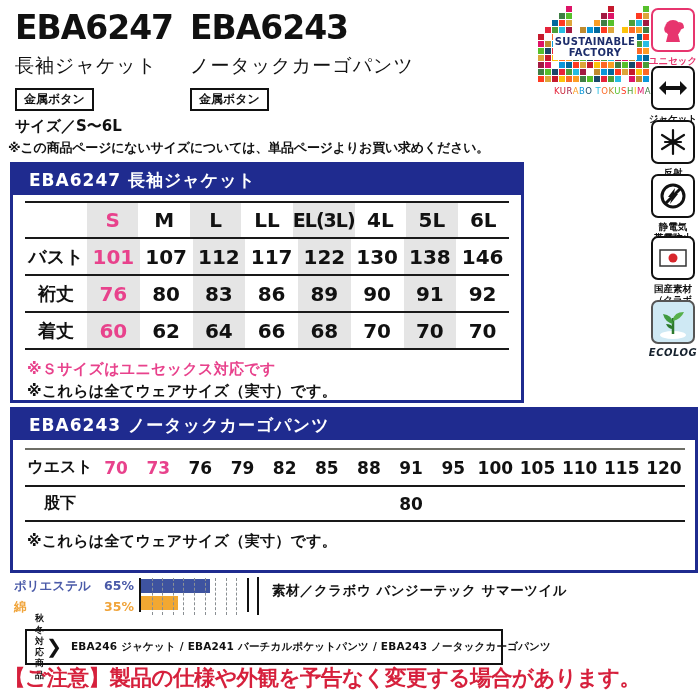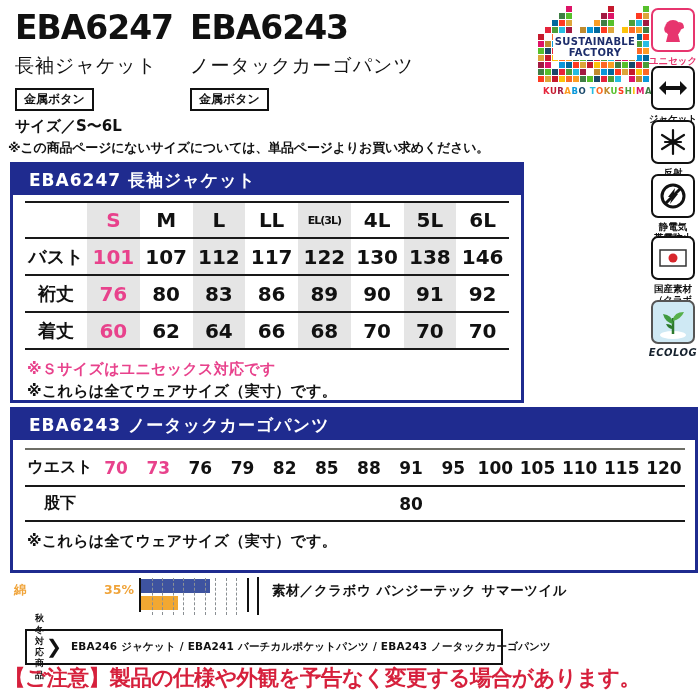--- a/index.html
+++ b/index.html
@@ -18,22 +18,22 @@
 
   
   .logo{position:absolute;left:538px;top:6px;width:114px;height:94px;}
   .mosaic{position:absolute;left:0;top:0;display:grid;grid-template-columns:repeat(16,6px);
           grid-auto-rows:6px;gap:1px;}
   .mosaic div{width:6px;height:6px;}
   .logo-text-box{position:absolute;left:15px;top:27px;width:84px;height:27px;background:#fff;
                  display:flex;flex-direction:column;align-items:center;justify-content:center;z-index:2;}
   .logo-line1{font-size:10px;font-weight:bold;color:#1d2d6b;letter-spacing:.3px;line-height:1.1;}
   .logo-line2{font-size:10px;font-weight:bold;color:#1d2d6b;letter-spacing:.3px;line-height:1.1;}
-  .logo-bottom{position:absolute;left:0;top:80px;width:114px;text-align:right;
-               font-size:8.5px;font-weight:bold;letter-spacing:.5px;white-space:nowrap;}
+  .logo-bottom{position:absolute;left:16px;top:80px;width:114px;text-align:left;
+               font-size:8.5px;font-weight:normal;letter-spacing:.5px;white-space:nowrap;}
 
   
   .sidebar{position:absolute;left:646px;top:8px;width:54px;}
   .feat{position:absolute;left:0;width:54px;display:flex;flex-direction:column;align-items:center;}
   .feat .box{width:40px;height:40px;border:2.5px solid #111;border-radius:7px;background:#fff;
              display:flex;align-items:center;justify-content:center;}
   .feat .lbl{margin-top:3px;font-size:9.5px;line-height:1.2;text-align:center;font-weight:600;white-space:pre-line;}
   .feat.unisex .box{border-color:#e7356e;}
   .feat.unisex .lbl{color:#e7356e;}
   .feat.ecolog .box{border-color:#555;background:#cfe9f4;overflow:hidden;}
@@ -50,21 +50,21 @@
   .pants-box{left:10px;top:407px;width:682px;height:160px;}
 
   .jt-body{padding:6px 12px 0 12px;}
   .jt-row{display:grid;grid-template-columns:62px repeat(8,1fr);align-items:stretch;
           height:35px;border-bottom:2px solid #191919;}
   .jt-row.head{border-top:2px solid #191919;height:34px;}
   .jt-row .cell{display:flex;align-items:center;justify-content:center;
                 font-size:20px;font-weight:600;}
   .jt-row .rowlbl{font-size:18px;font-weight:600;}
   .jt-row .shade{background:#e5e5e5;}
-  .jt-row.head .cell:nth-child(6){font-size:11px;letter-spacing:-1px;}
+  .jt-row.head .cell:nth-child(6){font-size:19px;letter-spacing:-1px;}
   .pink{color:#e8428c !important;}
 
   .notes{padding:9px 0 0 14px;}
   .note-line{font-size:15px;font-weight:bold;line-height:1.45;letter-spacing:.3px;}
   .note-line.npink{color:#e8428c;}
 
   .pt-body{padding:8px 10px 0 12px;}
   .pt-row{display:grid;grid-template-columns:70px repeat(14,1fr);align-items:stretch;height:35px;}
   .pt-row .cell{display:flex;align-items:center;justify-content:center;font-size:17px;font-weight:600;}
   .pt-row .rowlbl{font-size:16px;text-align:center;}
@@ -453,20 +453,24 @@
         <div class="cell val">80</div>
       </div>
     </div>
     <div class="notes">
       <div class="note-line">※これらは全てウェアサイズ（実寸）です。</div>
     </div>
   </div>
 
   <div class="material">
     <div class="mat-labels">
+      <div class="mat-l1">
+        <span>ポリエステル</span>
+        <span>65%</span>
+      </div>
       <div class="mat-l2">
         <span>綿</span>
         <span>35%</span>
       </div>
     </div>
     <div class="comp-chart" id="comp-chart">
       <div class="bar poly" id="bar-poly" style="width: 65%;"></div>
       <div class="bar cotton" id="bar-cotton" style="width: 35%;"></div>
     <div class="gl" style="left: 10%;"></div>
         <div class="gl" style="left: 20%;"></div>

